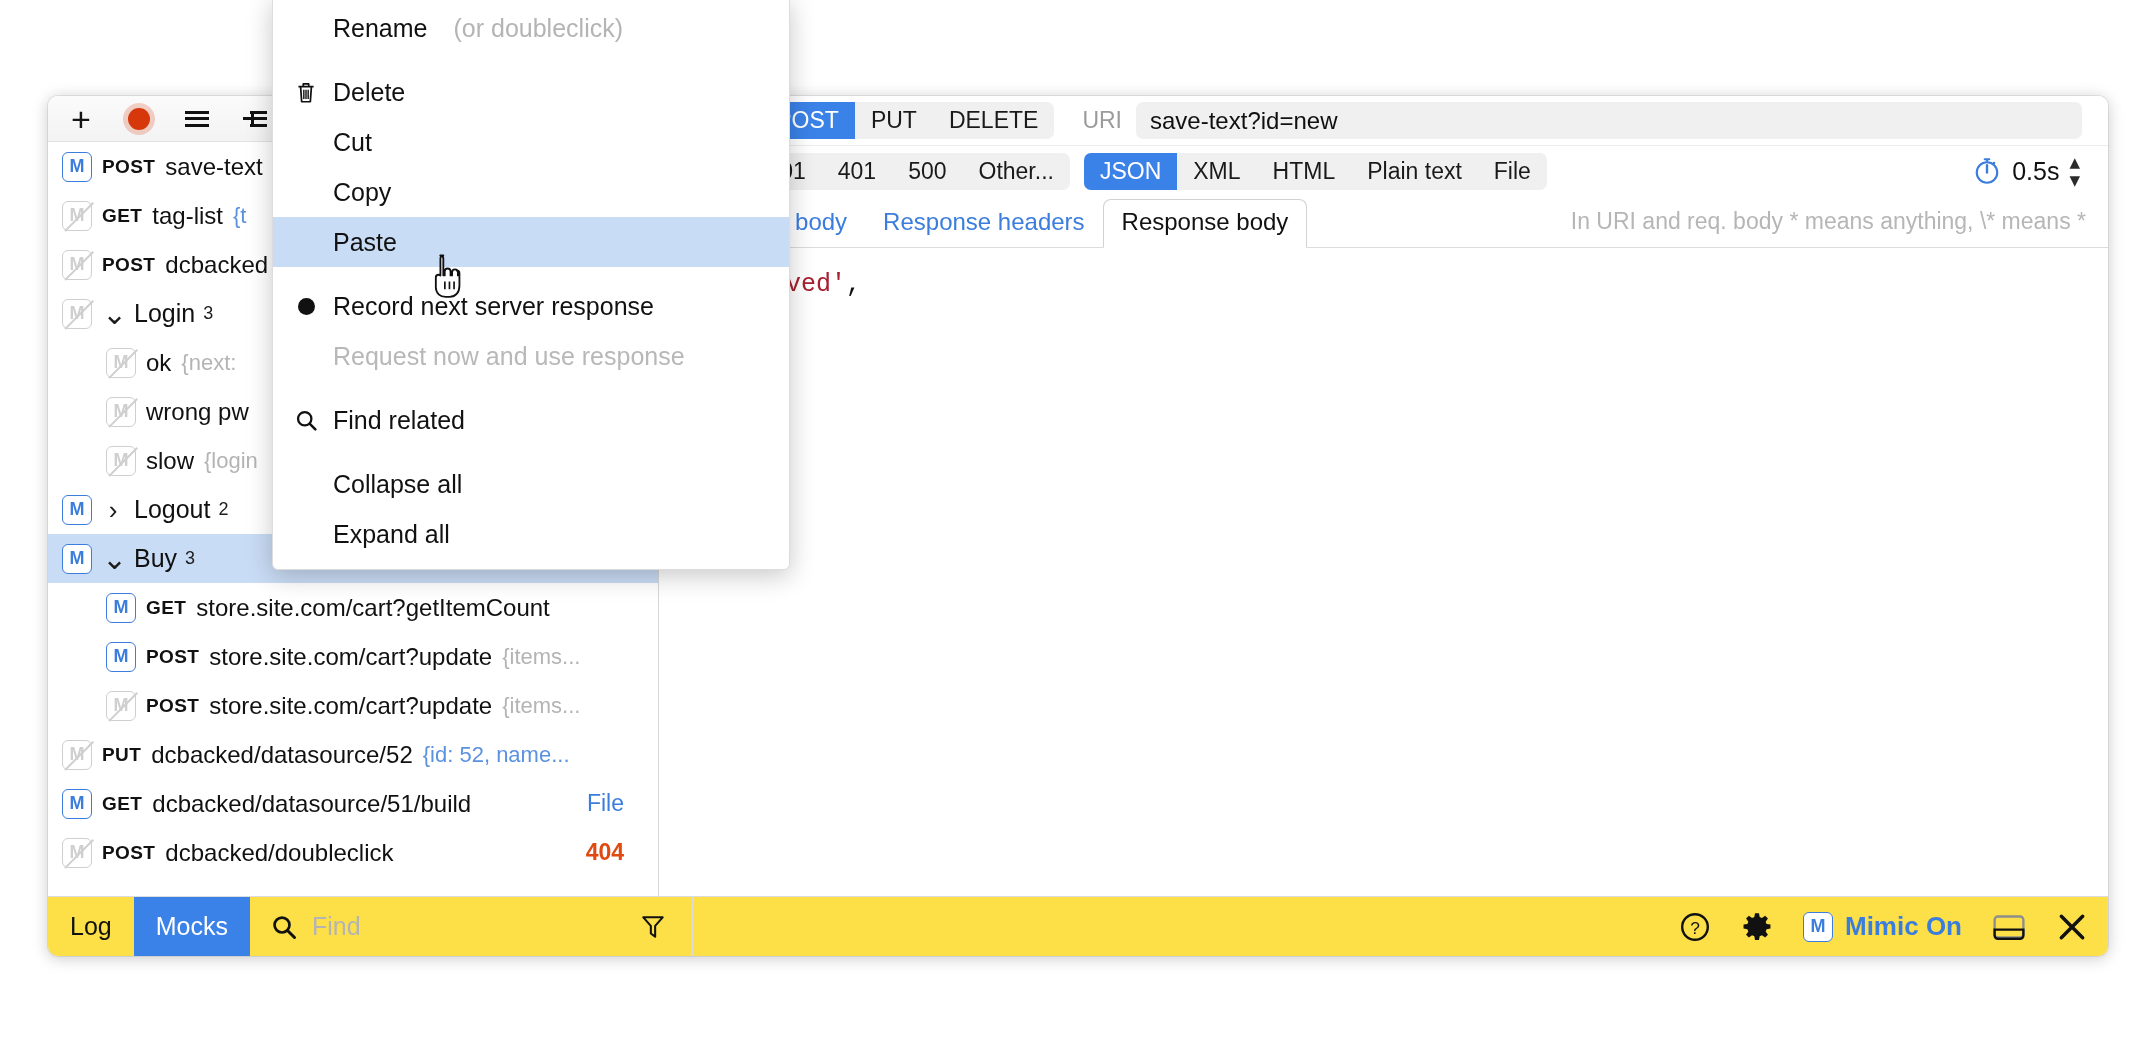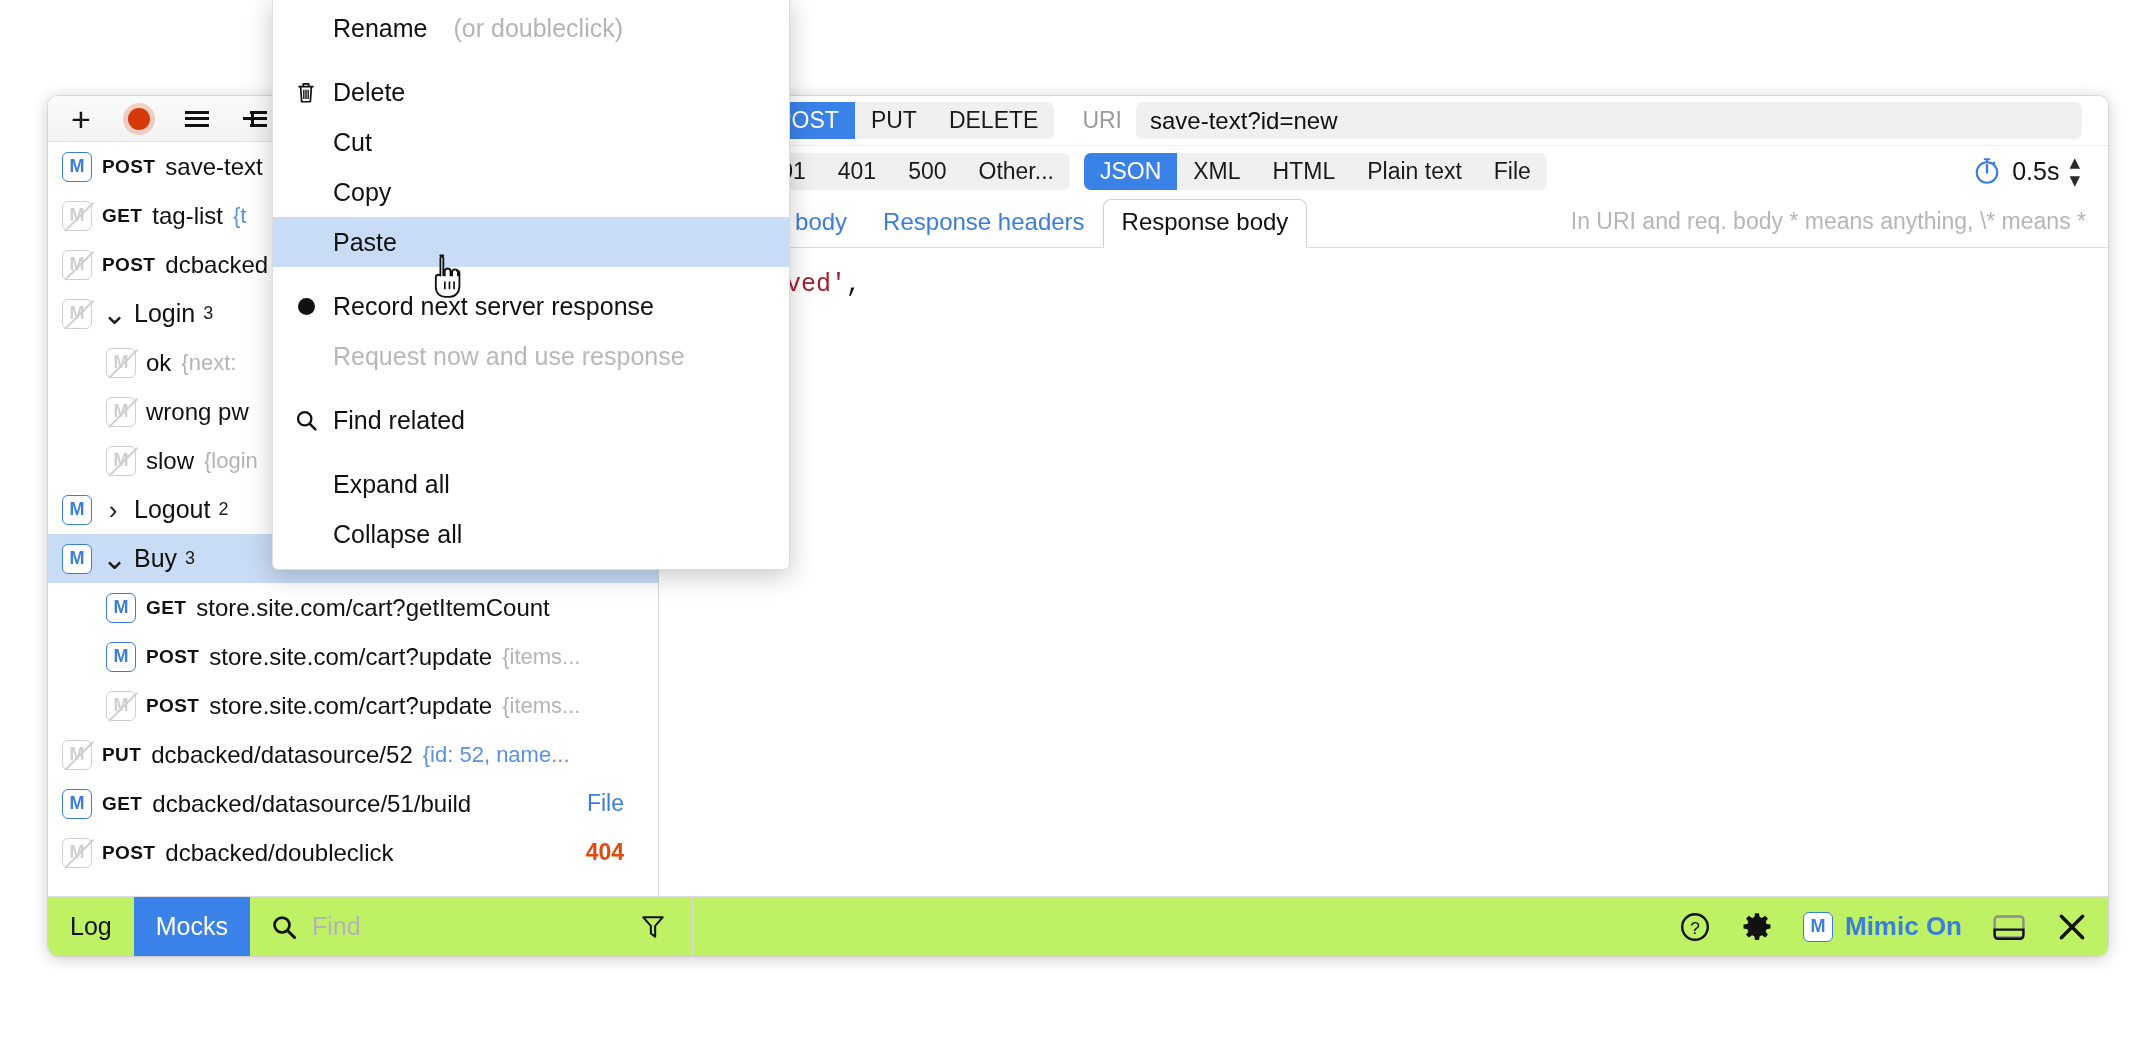--- a/index.html
+++ b/index.html
@@ -184,21 +184,21 @@
     color: #111; background: #fff; overflow: hidden;
   }
   .tok-str { color: #a52030; }
   .tok-num { color: #1a6b3c; }
 
   
   #status-bar {
     height: 60px; flex: none;
     display: flex; align-items: center;
     border-top: 1px solid #dcdcdc;
-    background: #bef264;
+    background: #fde047;
     padding-right: 20px;
   }
   .sb-tab {
     height: 60px; padding: 0 22px;
     display: flex; align-items: center;
     font-size: 25px; color: #111; cursor: default;
   }
   .sb-tab.active { background: #3b82e8; color: #fff; }
   #find-box {
     display: flex; align-items: center; gap: 14px;
@@ -535,25 +535,25 @@
         <svg width="25" height="25" viewBox="0 0 24 24">
           <circle cx="10.3" cy="10.3" r="6.4" fill="none" stroke="#111" stroke-width="2.2"></circle>
           <line x1="15.2" y1="15.2" x2="20.5" y2="20.5" stroke="#111" stroke-width="2.5" stroke-linecap="round"></line>
         </svg>
       </span>
       <span class="mi-label">Find related</span>
     </div>
     <div class="menu-gap sm"></div>
     <div class="menu-item">
       <span class="mi-icon"></span>
+      <span class="mi-label">Collapse all</span>
+    </div>
+    <div class="menu-item">
+      <span class="mi-icon"></span>
       <span class="mi-label">Expand all</span>
-    </div>
-    <div class="menu-item">
-      <span class="mi-icon"></span>
-      <span class="mi-label">Collapse all</span>
     </div>
   </div>
 
 <div id="cursor-pointer">
   <svg width="46" height="56" viewBox="0 0 30 36">
     <path d="M8 2c1.2 0 2 .9 2 2v11h.9v-2.6c0-1.1.8-1.9 1.9-1.9s1.9.8 1.9 1.9V15h1v-2c0-1.1.8-1.9 1.9-1.9s1.9.8 1.9 1.9v2h1v-1.4c0-1-.8-1.8-1.8-1.8 1 0 1.8.8 1.8 1.8v8.1c0 4.2-2.3 7.3-6.4 7.3h-2.6c-3.6 0-6.4-2.4-6.4-6.2v-6.4c0-1 .8-1.8 1.8-1.8.5 0 .9.2 1.2.5V4c0-1.1.8-2 1.9-2z" fill="#fff" stroke="#111" stroke-width="1.2" stroke-linejoin="round"></path>
     <line x1="11" y1="19" x2="11" y2="24" stroke="#111" stroke-width="1.1"></line>
     <line x1="14" y1="19" x2="14" y2="24" stroke="#111" stroke-width="1.1"></line>
     <line x1="17" y1="19" x2="17" y2="24" stroke="#111" stroke-width="1.1"></line>
   </svg>

